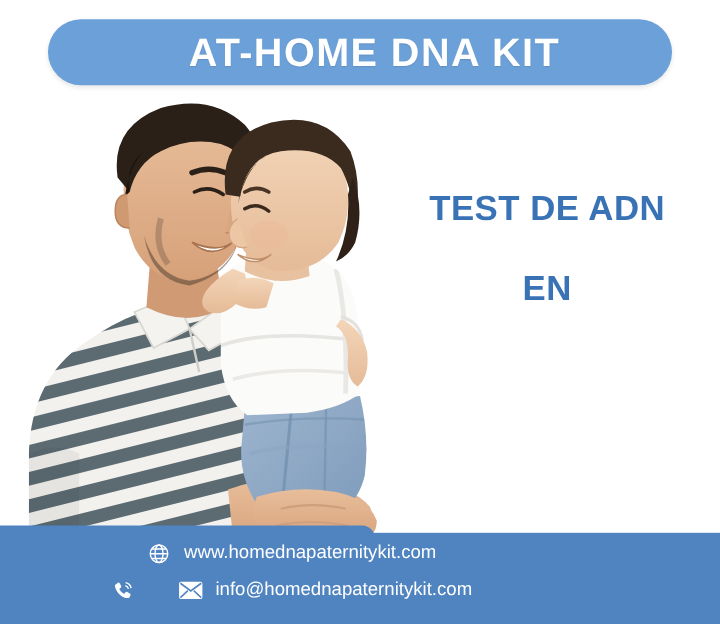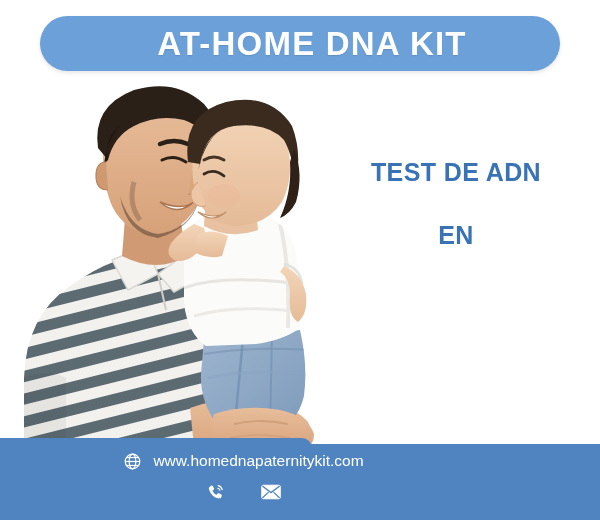--- a/index.html
+++ b/index.html
@@ -59,21 +59,21 @@
   
   .headline-block {
     position: absolute;
     left: 320px;
     top: 160px;
     width: 272px;
     text-align: center;
   }
   .headline-line {
     color: #3a73b5;
-    font-size: 25px;
+    font-size: 29px;
     font-weight: bold;
     letter-spacing: 0.4px;
     line-height: 1;
     white-space: nowrap;
   }
   .headline-line.l1 { margin-bottom: 38px; }
   .headline-line.l2 { margin-bottom: 38px; }
   .headline-line.l3 { font-size: 22.5px; }
 
   
@@ -318,19 +318,20 @@
         </div>
 
         <div class="footer-item">
           <span class="footer-icon">
             <svg width="21" height="16" viewBox="0 0 24 18">
               <rect x="0.9" y="0.9" width="22.2" height="16.2" rx="1.6" fill="#ffffff" stroke="#ffffff" stroke-width="1.2"></rect>
               <path d="M1.6 1.8 L12 9.6 L22.4 1.8" fill="none" stroke="#4f84c0" stroke-width="1.7"></path>
               <path d="M1.6 16.2 L9 9.2 M22.4 16.2 L15 9.2" fill="none" stroke="#4f84c0" stroke-width="1.5"></path>
             </svg>
           </span>
+          <span class="footer-text">info@homednapaternitykit.com</span>
         </div>
       </div>
 
     </div>
   </div>
 
 </div>
 
 </body></html>

